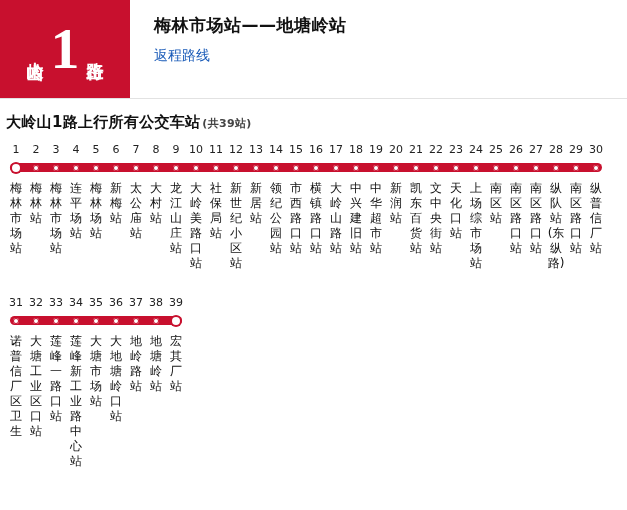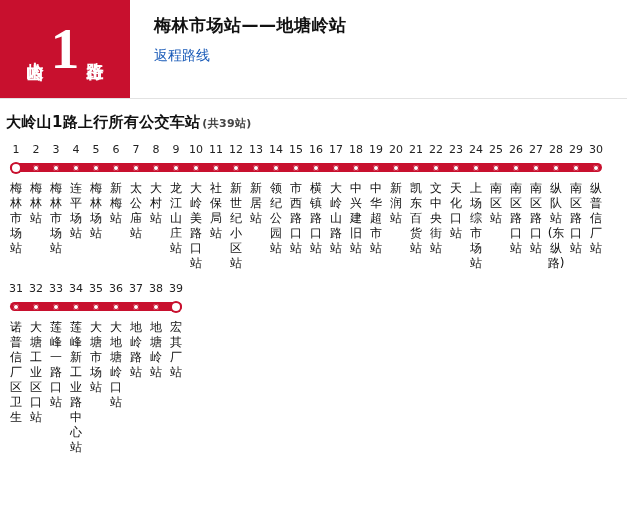--- a/index.html
+++ b/index.html
@@ -78,21 +78,21 @@
     font-weight: bold;
     color: #444;
     margin-left: 2px;
   }
 
   
   .row {
     position: relative;
     padding-left: 6px;
   }
-  .row.second { margin-top: 8px; }
+  .row.second { margin-top: 22px; }
 
   .numbers {
     display: flex;
     font-size: 11px;
     color: #222;
     height: 16px;
     align-items: flex-end;
   }
   .numbers .cell {
     width: 20px;

